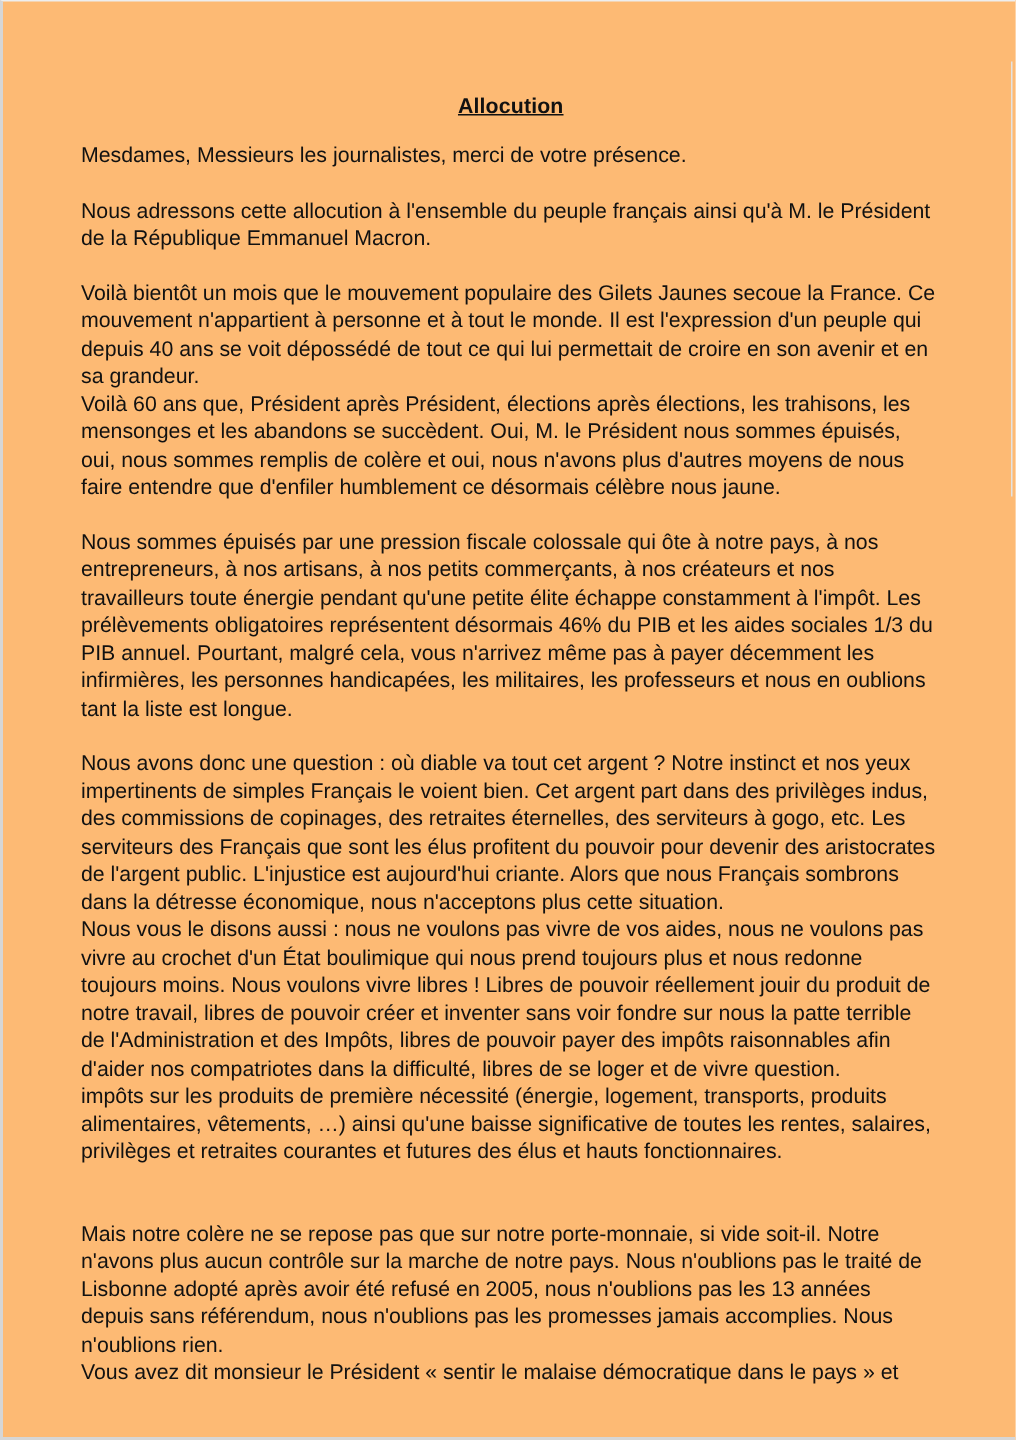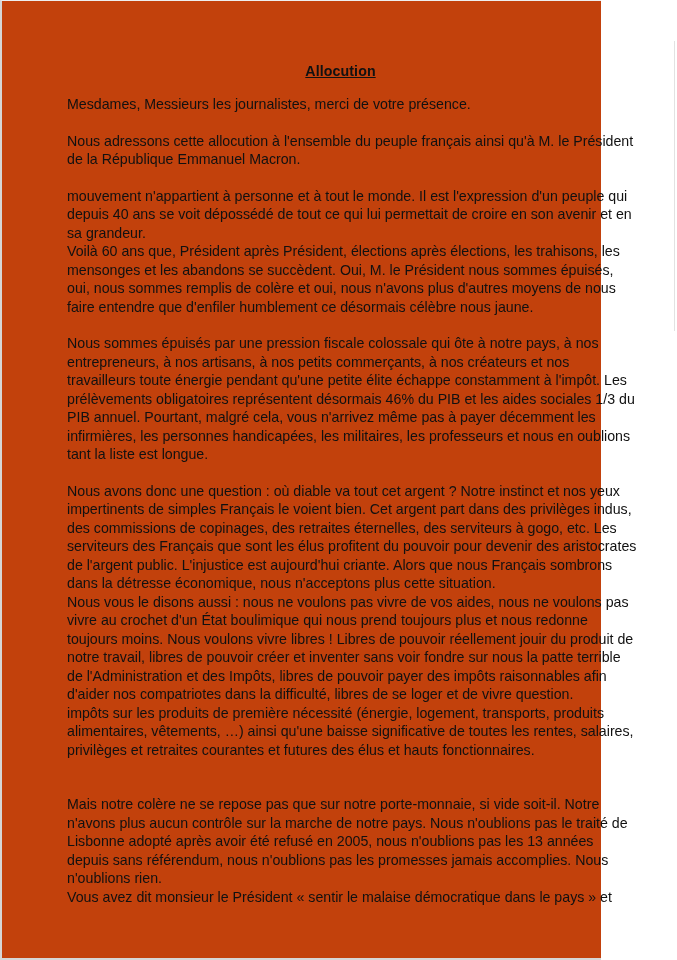--- a/index.html
+++ b/index.html
@@ -5,39 +5,39 @@
   html, body { margin: 0; padding: 0; }
   body {
     width: 677px; height: 960px; overflow: hidden;
     background: #ffffff;
     position: relative;
     font-family: "Liberation Sans", sans-serif;
     color: #111111;
   }
   .page {
     position: absolute; left: 0; top: 0;
-    width: 601px; height: 960px;
+    width: 677px; height: 960px;
     box-sizing: border-box;
     border-left: 2px solid #d6d6d6;
     border-bottom: 2px solid #d6d6d6;
     border-top: 1px solid #eeeeee;
-    background: #c2410c;
+    background: #fdba74;
   }
   .edge-shadow {
     position: absolute; left: 672px; top: 40px; width: 4px; height: 290px;
     border-left: 1px solid #e2e2e2;
   }
   .title {
     position: absolute; top: 62px; left: 0; width: 677px;
     text-align: center;
     font-weight: bold; font-size: 14.2px; text-decoration: underline;
     letter-spacing: 0.1px;
   }
   .content {
-    position: absolute; left: 65px; top: 94px; width: 600px;
+    position: absolute; left: 52px; top: 94px; width: 600px;
     font-size: 14.2px; line-height: 18.5px;
   }
   .para { margin: 0; }
   .line { display: block; white-space: nowrap; }
   .gap { height: 18px; }
   .gap-big { height: 36px; }
 </style>
 </head>
 <body>
 
@@ -53,20 +53,21 @@
     </p>
     <div class="gap"></div>
 
     <p class="para">
       <span class="line">Nous adressons cette allocution à l'ensemble du peuple français ainsi qu'à M. le Président</span>
       <span class="line">de la République Emmanuel Macron.</span>
     </p>
     <div class="gap"></div>
 
     <p class="para">
+      <span class="line">Voilà bientôt un mois que le mouvement populaire des Gilets Jaunes secoue la France. Ce</span>
       <span class="line">mouvement n'appartient à personne et à tout le monde. Il est l'expression d'un peuple qui</span>
       <span class="line">depuis 40 ans se voit dépossédé de tout ce qui lui permettait de croire en son avenir et en</span>
       <span class="line">sa grandeur.</span>
       <span class="line">Voilà 60 ans que, Président après Président, élections après élections, les trahisons, les</span>
       <span class="line">mensonges et les abandons se succèdent. Oui, M. le Président nous sommes épuisés,</span>
       <span class="line">oui, nous sommes remplis de colère et oui, nous n'avons plus d'autres moyens de nous</span>
       <span class="line">faire entendre que d'enfiler humblement ce désormais célèbre nous jaune.</span>
     </p>
     <div class="gap"></div>
 

